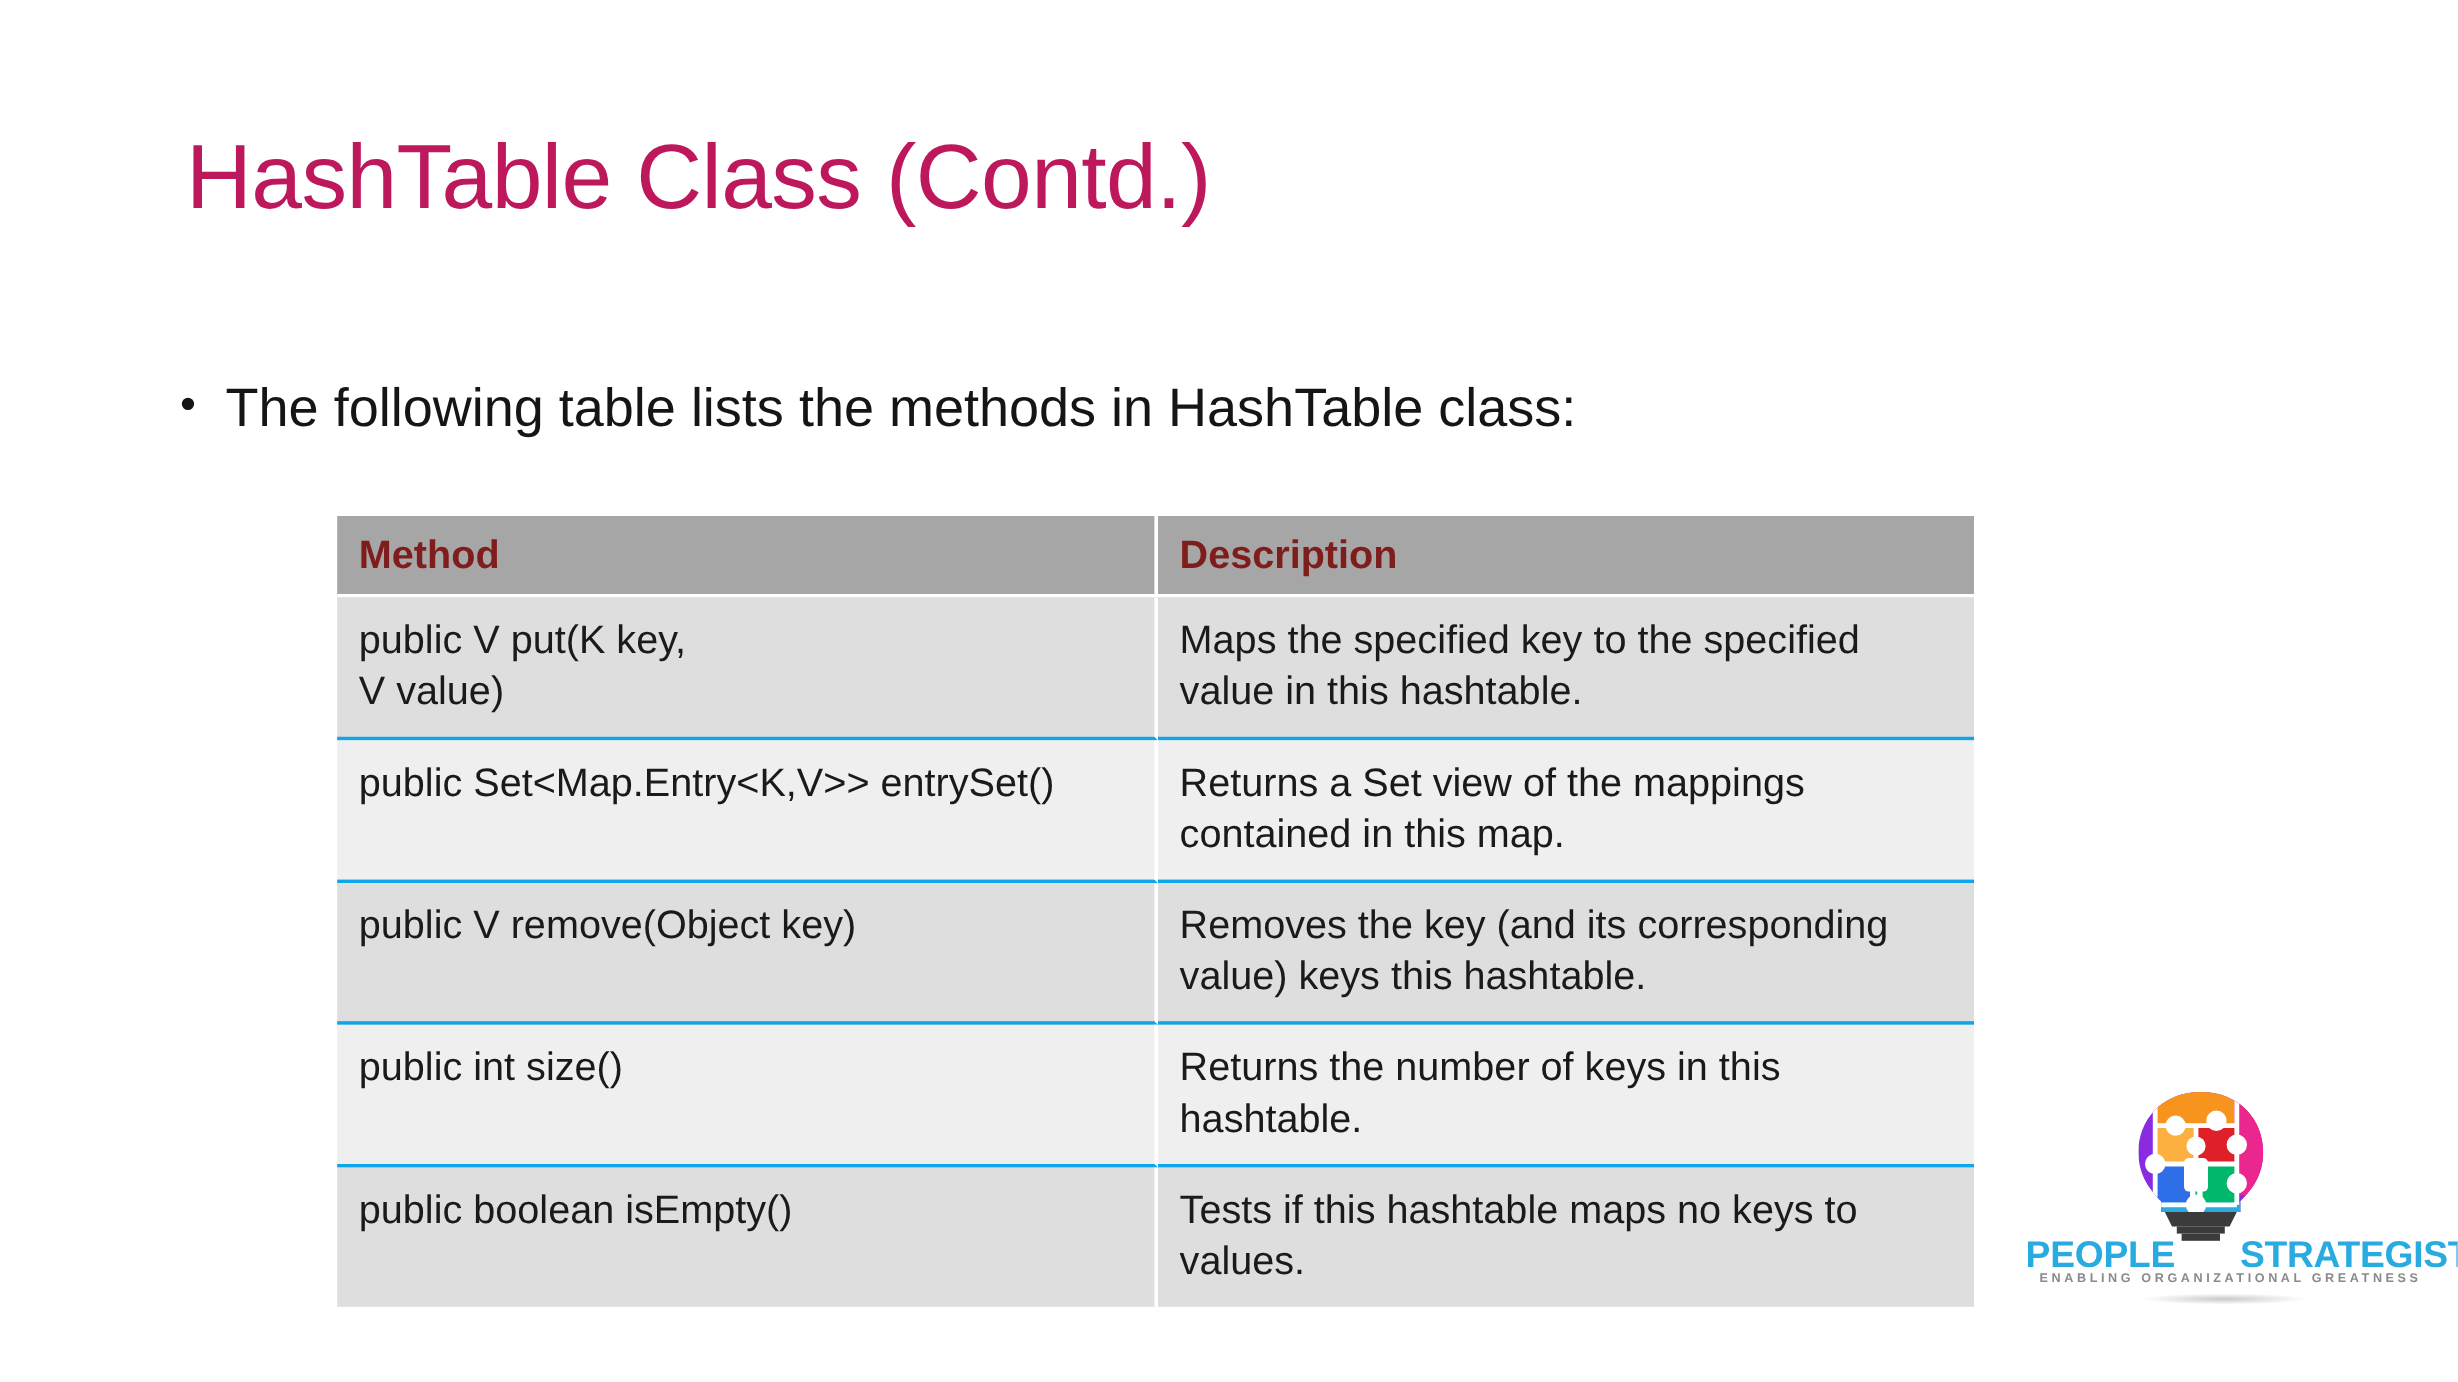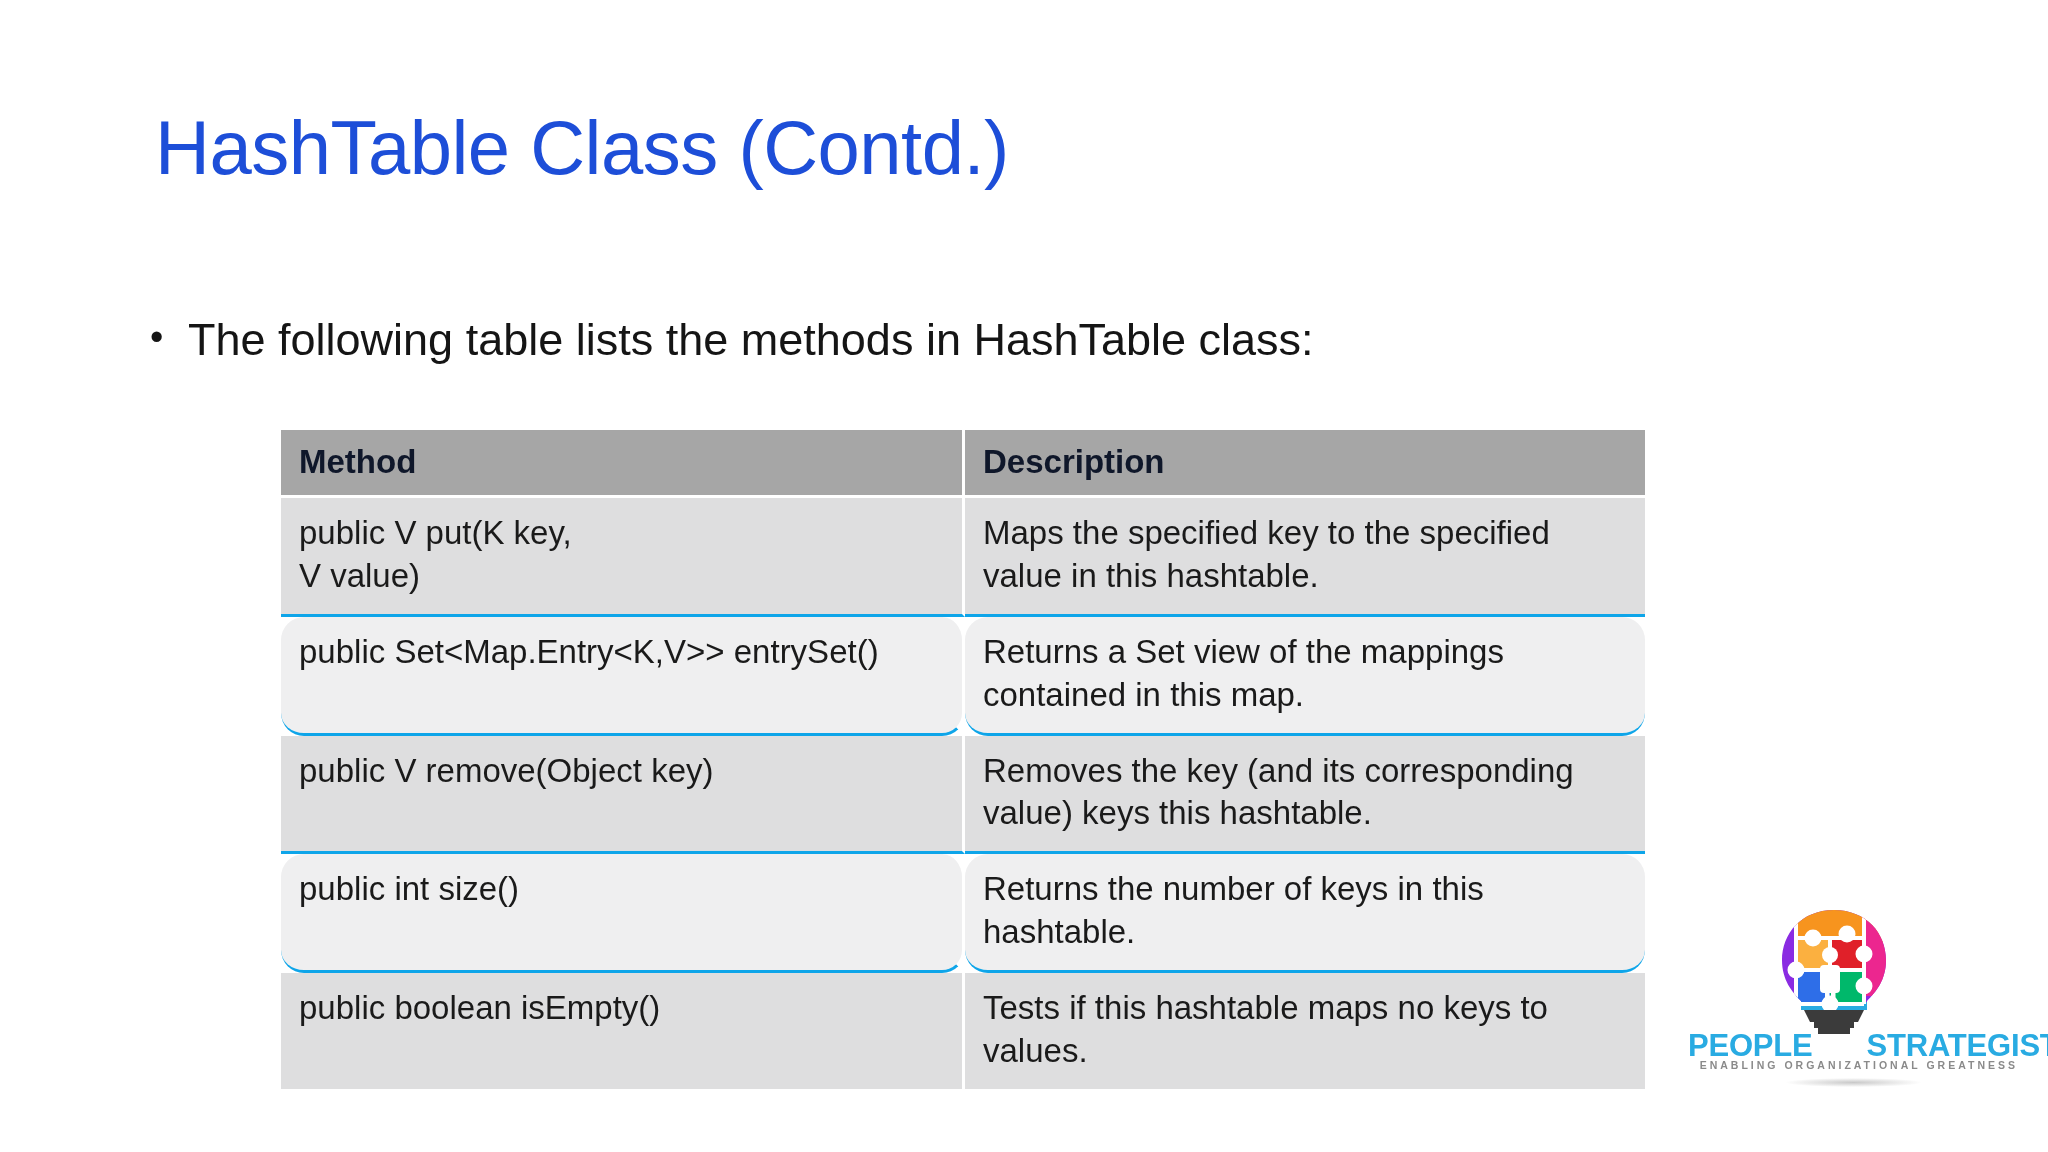--- a/index.html
+++ b/index.html
@@ -26,21 +26,21 @@
   }
 
   
   .slide-title {
     position: absolute;
     left: 155px;
     top: 108px;
     font-size: 76px;
     font-weight: 400;
     line-height: 1.05;
-    color: #1d4ed8;
+    color: #be185d;
     letter-spacing: -0.5px;
     white-space: nowrap;
   }
 
   
   .bullet-block {
     position: absolute;
     left: 150px;
     top: 312px;
     width: 1700px;
@@ -76,21 +76,21 @@
     border-collapse: separate;
     border-spacing: 0;
     table-layout: fixed;
   }
 
   .methods-table col.col-method { width: 684px; }
   .methods-table col.col-desc   { width: 680px; }
 
   .methods-table thead th {
     background: #a6a6a6;
-    color: #0f172a;
+    color: #7f1d1d;
     font-size: 33px;
     font-weight: 700;
     text-align: left;
     padding: 13px 18px 14px 18px;
     height: 58px;
     vertical-align: middle;
     border-right: 3px solid #ffffff;
     border-bottom: 3px solid #ffffff;
   }
   .methods-table thead th:last-child { border-right: none; }
@@ -102,21 +102,21 @@
     padding: 14px 18px 16px 18px;
     vertical-align: top;
     border-right: 3px solid #ffffff;
     border-bottom: 3px solid #0ea5e9;
     white-space: pre-line;
   }
   .methods-table tbody td:last-child { border-right: none; }
   .methods-table tbody tr:last-child td { border-bottom: none; }
 
   .methods-table tbody tr.row-odd  td { background: #dededf; }
-  .methods-table tbody tr.row-even td { background: #efeff0; border-radius: 23px; }
+  .methods-table tbody tr.row-even td { background: #efeff0; }
 
   .cell-method { }
   .cell-desc { }
 
   
   .logo {
     position: absolute;
     left: 1688px;
     top: 908px;
     width: 330px;

